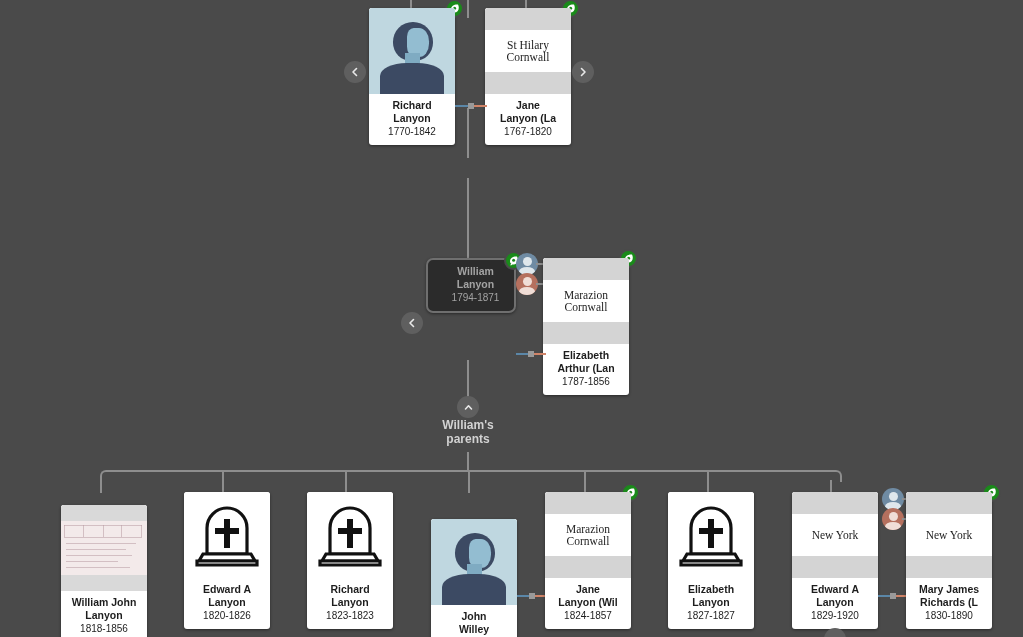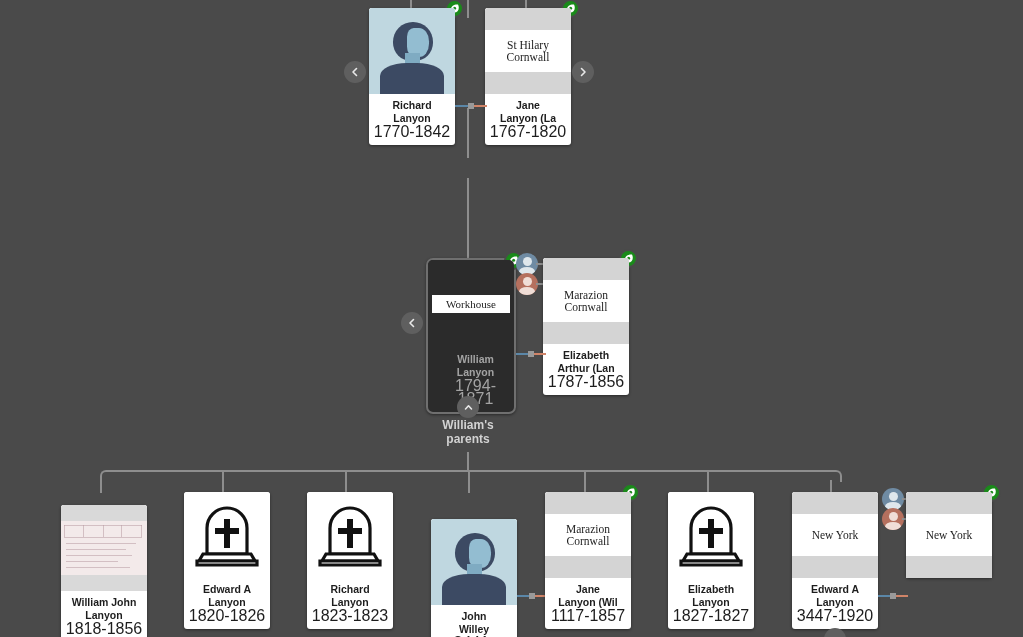--- a/index.html
+++ b/index.html
@@ -101,21 +101,21 @@
   .card-body {
     padding: 5px 3px 7px;
     text-align: center;
     color: #1d1d1d;
   }
   .card.focus .card-body { color: #a3a3a3; margin-left: 9px; }
   .card-name {
     font-size: 10.5px; font-weight: bold; line-height: 12.5px;
     white-space: pre-line; overflow: hidden;
   }
-  .card-dates { font-size: 16px; line-height: 13px; margin-top: 1px; }
+  .card-dates { font-size: 10px; line-height: 13px; margin-top: 1px; }
 
   
   .hint-badge {
     position: absolute; top: -9px; right: -9px; width: 19px; height: 19px;
     border-radius: 50%; background: #1a8a1a; border: 2px solid #4a4a4a;
     display: flex; align-items: center; justify-content: center;
   }
   .hint-badge svg { display: block; }
 
   
@@ -250,25 +250,20 @@
       <polyline points="6.5,1.5 3,5 6.5,8.5" fill="none" stroke="#e8e8e8" stroke-width="1.6" stroke-linecap="round" stroke-linejoin="round"></polyline>
     </svg>
   </button>
 
   <div class="card focus" style="left:426px; top:258px;">
     <div class="hint-badge">
       <svg width="11" height="11" viewBox="0 0 11 11" aria-hidden="true">
         <path d="M9 1.6C5.4 1.2 2 3.1 2 6.2c0 1.1.5 2 1.3 2.6L2.2 9.9l.8.7 1.2-1.2c2.9.9 5.6-1.3 5.6-4.6 0-1.2-.3-2.3-.8-3.2z" fill="#ffffff"></path>
         <circle cx="5.6" cy="5.3" r="1.5" fill="#1a8a1a"></circle>
       </svg>
-    </div>
-    <div class="card-media">
-      <div class="workhouse">
-        <div class="wh-label">Workhouse</div>
-      </div>
     </div>
     <div class="card-body">
       <div class="card-name">William
 Lanyon</div>
       <div class="card-dates">1794-1871</div>
     </div>
   </div>
 
   <div class="mini-group" style="left:516px; top:253px;">
     <div class="mini-av m">
@@ -416,21 +411,21 @@
       <div class="placecard">
         <div class="bar"></div>
         <div class="ptext">Marazion
 Cornwall</div>
         <div class="bar"></div>
       </div>
     </div>
     <div class="card-body">
       <div class="card-name">Jane
 Lanyon (Wil</div>
-      <div class="card-dates">1117-1857</div>
+      <div class="card-dates">1824-1857</div>
     </div>
   </div>
 
   <div class="card" style="left:668px; top:492px;">
     <div class="card-media">
       <div class="grave">
         <svg width="64" height="66" viewBox="0 0 64 66" aria-hidden="true">
           <path d="M12 52 V26 a20 20 0 0 1 40 0 V52 Z" fill="#fff" stroke="#111" stroke-width="3.2"></path>
           <path d="M29 17 h6 v9 h9 v6 h-9 v14 h-6 V32 h-9 v-6 h9 Z" fill="#111"></path>
           <path d="M8 52 h48 l4 7 H4 Z" fill="#fff" stroke="#111" stroke-width="3.2"></path>
@@ -449,21 +444,21 @@
     <div class="card-media">
       <div class="placecard">
         <div class="bar"></div>
         <div class="ptext">New York</div>
         <div class="bar"></div>
       </div>
     </div>
     <div class="card-body">
       <div class="card-name">Edward A
 Lanyon</div>
-      <div class="card-dates">3447-1920</div>
+      <div class="card-dates">1829-1920</div>
     </div>
   </div>
 
   <div class="mini-group" style="left:882px; top:488px;">
     <div class="mini-av m">
       <div class="mh"></div>
         <div class="mb"></div>
     </div>
     <div class="mini-av f">
       <div class="mh"></div>
@@ -485,17 +480,22 @@
         <circle cx="5.6" cy="5.3" r="1.5" fill="#1a8a1a"></circle>
       </svg>
     </div>
     <div class="card-media">
       <div class="placecard">
         <div class="bar"></div>
         <div class="ptext">New York</div>
         <div class="bar"></div>
       </div>
     </div>
+    <div class="card-body">
+      <div class="card-name">Mary James
+Richards (L</div>
+      <div class="card-dates">1830-1890</div>
+    </div>
   </div>
 
   <div class="round-btn" style="left:824px; top:628px;"></div>
 
 </div>
 
 </body></html>

